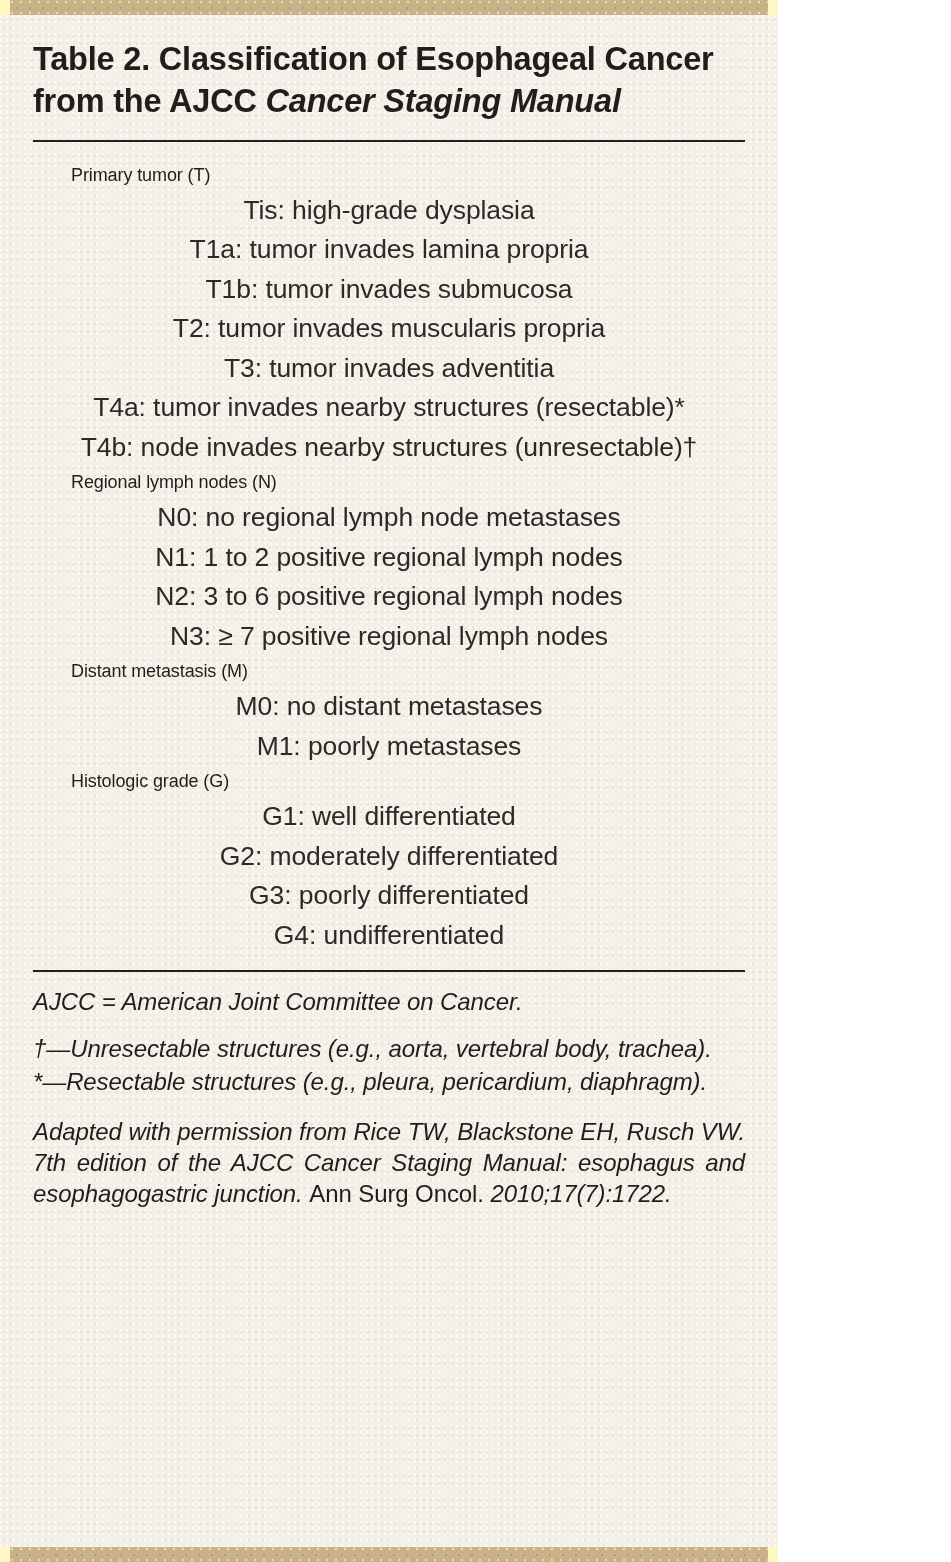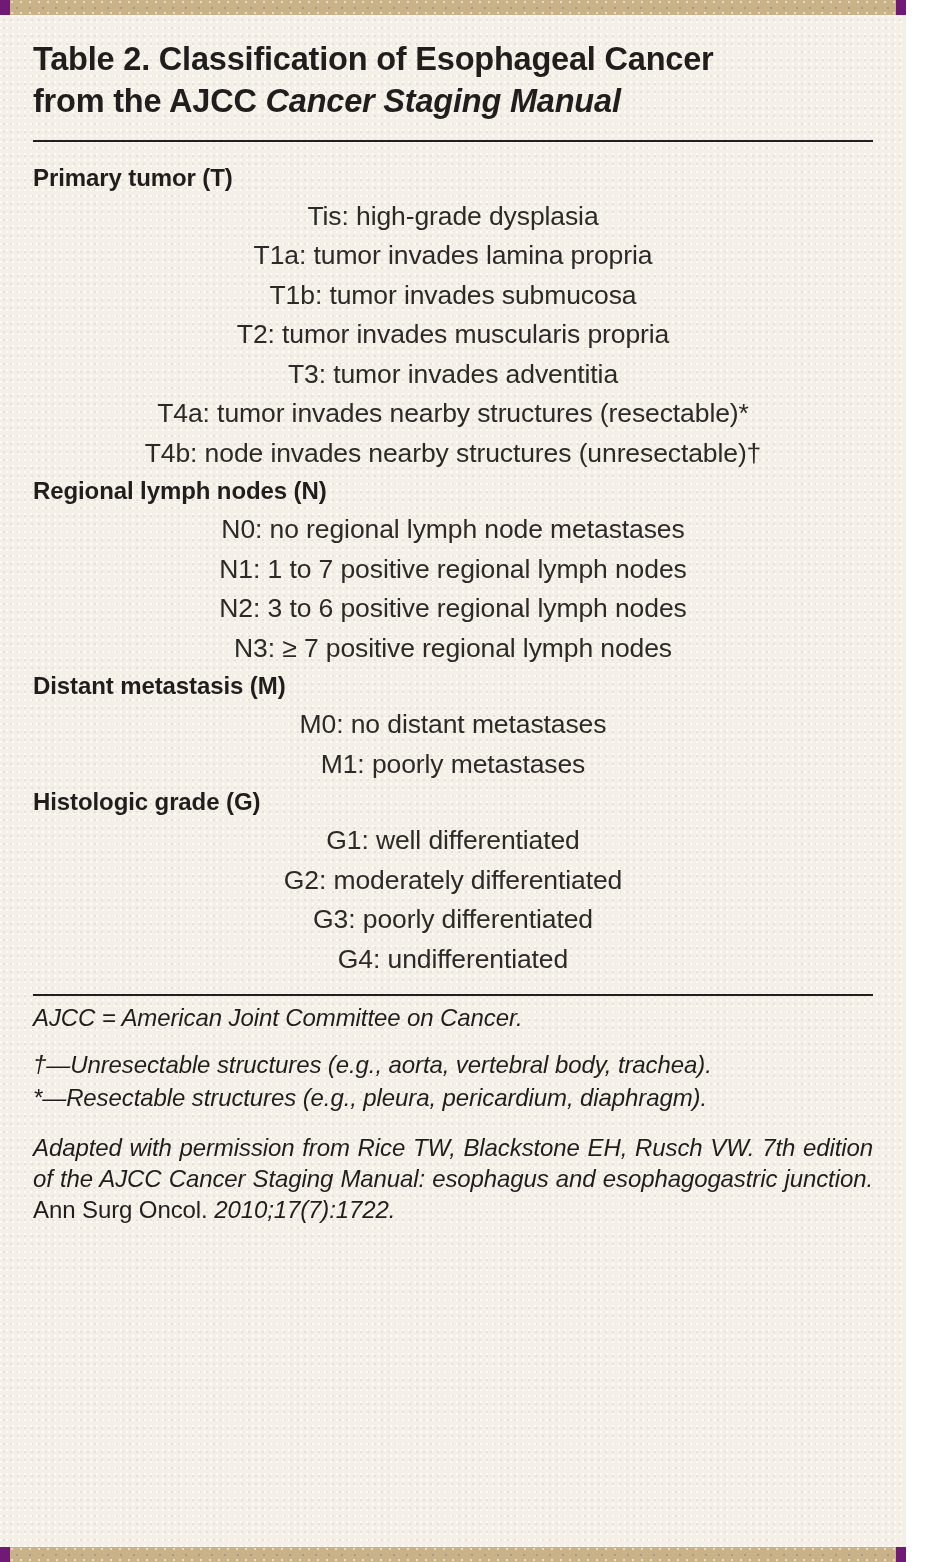--- a/index.html
+++ b/index.html
@@ -11,23 +11,23 @@
   body {
     width: 951px;
     height: 1562px;
     font-family: "Liberation Sans", sans-serif;
     -webkit-font-smoothing: antialiased;
   }
 
   
   .page {
     position: relative;
-    width: 906px;
+    width: 778px;
     height: 1562px;
-    background: #701a75;
+    background: #fef9c3;
     overflow: hidden;
     box-sizing: border-box;
   }
 
   
   .deco-bar {
     position: absolute;
     left: 10px;
     right: 10px;
     height: 15px;
@@ -84,40 +84,41 @@
     margin: 0;
   }
   .rule.under-title { margin-top: 17px; }
   .rule.above-notes { margin-top: 16px; }
 
   
   .body-block {
     padding-top: 17px;
   }
   .grp-head {
-    font-size: 24px;
-    font-weight: bold;
+    font-size: 18px;
+    font-weight: normal;
     color: #201d1c;
     line-height: 1.0;
     padding: 7px 0 6px 0;
     letter-spacing: -0.1px;
+    margin-left: 38px;
   }
   .row {
     font-size: 26.5px;
     font-weight: normal;
     color: #2c2927;
     line-height: 1.0;
     padding: 7px 0 6px 0;
     letter-spacing: -0.1px;
     text-align: center;
   }
 
   
   .notes {
-    padding-top: 6px;
+    padding-top: 14px;
     font-size: 24px;
     font-style: italic;
     color: #201d1c;
     line-height: 1.30;
     letter-spacing: -0.1px;
   }
   .note-abbrev { padding-bottom: 16px; }
   .note-symbol { padding-bottom: 2px; }
   .note-para {
     padding-top: 16px;
@@ -151,21 +152,21 @@
         <div class="row">Tis: high-grade dysplasia</div>
         <div class="row">T1a: tumor invades lamina propria</div>
         <div class="row">T1b: tumor invades submucosa</div>
         <div class="row">T2: tumor invades muscularis propria</div>
         <div class="row">T3: tumor invades adventitia</div>
         <div class="row">T4a: tumor invades nearby structures (resectable)*</div>
         <div class="row">T4b: node invades nearby structures (unresectable)†</div>
 
         <div class="grp-head">Regional lymph nodes (N)</div>
         <div class="row">N0: no regional lymph node metastases</div>
-        <div class="row">N1: 1 to 7 positive regional lymph nodes</div>
+        <div class="row">N1: 1 to 2 positive regional lymph nodes</div>
         <div class="row">N2: 3 to 6 positive regional lymph nodes</div>
         <div class="row">N3: ≥ 7 positive regional lymph nodes</div>
 
         <div class="grp-head">Distant metastasis (M)</div>
         <div class="row">M0: no distant metastases</div>
         <div class="row">M1: poorly metastases</div>
 
         <div class="grp-head">Histologic grade (G)</div>
         <div class="row">G1: well differentiated</div>
         <div class="row">G2: moderately differentiated</div>

